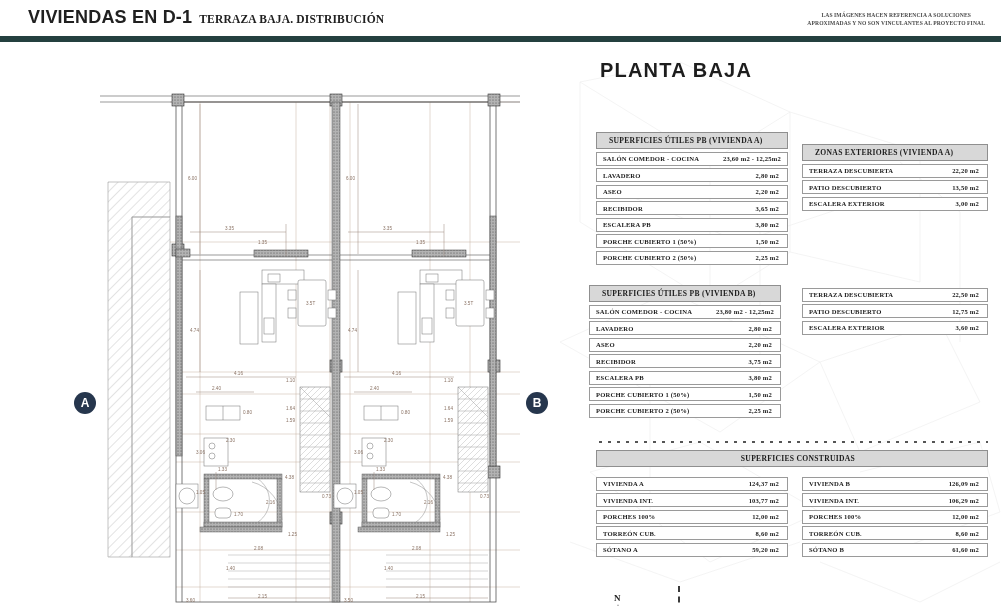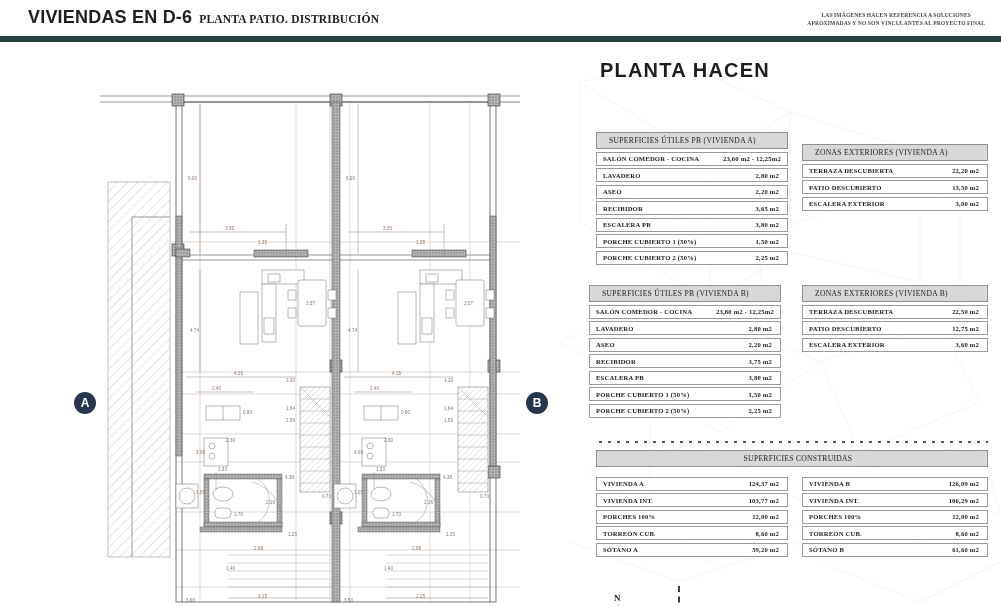--- a/index.html
+++ b/index.html
@@ -47,21 +47,21 @@
 
   #panel-title{
     position:absolute;left:40px;top:17px;
     font-family:"Liberation Sans", sans-serif;
     font-weight:bold;font-size:20px;letter-spacing:1.2px;color:#1d1d1d;
   }
 
   .tbl{position:absolute;}
   .tbl-head{
     background:#d8d8d8;border:1px solid #8f8f8f;
-    font-size:7.6px;font-weight:normal;letter-spacing:0.3px;
+    font-size:7.6px;font-weight:bold;letter-spacing:0.3px;
     padding:3px 0 3px 12px;color:#1c1c1c;box-sizing:border-box;
   }
   .row{
     border:1px solid #9a9a9a;background:#ffffff;
     display:flex;justify-content:space-between;align-items:center;
     font-size:6.6px;font-weight:bold;letter-spacing:0.2px;color:#1c1c1c;
     padding:2.5px 6px 2.5px 6px;margin-top:2.5px;box-sizing:border-box;
   }
   .row .lbl{white-space:nowrap;}
   .row .val{white-space:nowrap;padding-right:2px;}
@@ -86,22 +86,22 @@
   #compass{position:absolute;left:18px;top:548px;width:80px;height:52px;}
   #vdots{position:absolute;left:118px;top:544px;width:0;height:58px;border-left:2px dashed #3a3a3a;}
   #icons{position:absolute;left:160px;top:552px;width:270px;height:54px;display:flex;align-items:flex-end;gap:14px;}
   .iconbox{position:relative;width:72px;height:52px;}
 </style>
 </head>
 <body>
 
 <div id="header">
   <div id="title-wrap">
-    <span id="title-main">VIVIENDAS EN D-6</span>
-    <span id="title-sub">PLANTA PATIO. DISTRIBUCIÓN</span>
+    <span id="title-main">VIVIENDAS EN D-1</span>
+    <span id="title-sub">TERRAZA BAJA. DISTRIBUCIÓN</span>
   </div>
   <div id="disclaimer">
     <div>LAS IMÁGENES HACEN REFERENCIA A SOLUCIONES</div>
     <div>APROXIMADAS Y NO SON VINCULANTES AL PROYECTO FINAL</div>
   </div>
   <div id="header-rule"></div>
 </div>
 
 <div id="plan">
 <svg width="560" height="564" viewBox="0 0 560 564" xmlns="http://www.w3.org/2000/svg">
@@ -385,21 +385,21 @@
       <path d="M300 430 L420 400 L440 470 L330 510"></path>
       <path d="M90 330 L90 470"></path>
       <path d="M200 180 L200 340"></path>
       <path d="M340 120 L400 170 L400 300"></path>
       <path d="M10 500 L120 540 L240 500"></path>
       <path d="M260 520 L360 560 L440 520"></path>
     </g>
   </svg>
 
   <div id="panel-inner">
-    <div id="panel-title">PLANTA HACEN</div>
+    <div id="panel-title">PLANTA BAJA</div>
 
     <div class="tbl" id="t-utiles-a">
       <div class="tbl-head">SUPERFICIES ÚTILES PB (VIVIENDA A)</div>
       <div class="row single">
         <span class="lbl">
             <span>SALÓN COMEDOR  - COCINA</span>
             <span>23,60 m2 - 12,25m2</span>
           </span>
       </div>
       <div class="row">
@@ -472,21 +472,20 @@
         <span class="lbl">PORCHE CUBIERTO 1 (50%)</span>
         <span class="val">1,50 m2</span>
       </div>
       <div class="row">
         <span class="lbl">PORCHE CUBIERTO 2 (50%)</span>
         <span class="val">2,25 m2</span>
       </div>
     </div>
 
     <div class="tbl" id="t-zonas-b">
-      <div class="tbl-head">ZONAS EXTERIORES (VIVIENDA B)</div>
       <div class="row">
         <span class="lbl">TERRAZA DESCUBIERTA</span>
         <span class="val">22,50 m2</span>
       </div>
       <div class="row">
         <span class="lbl">PATIO DESCUBIERTO</span>
         <span class="val">12,75 m2</span>
       </div>
       <div class="row">
         <span class="lbl">ESCALERA EXTERIOR</span>

